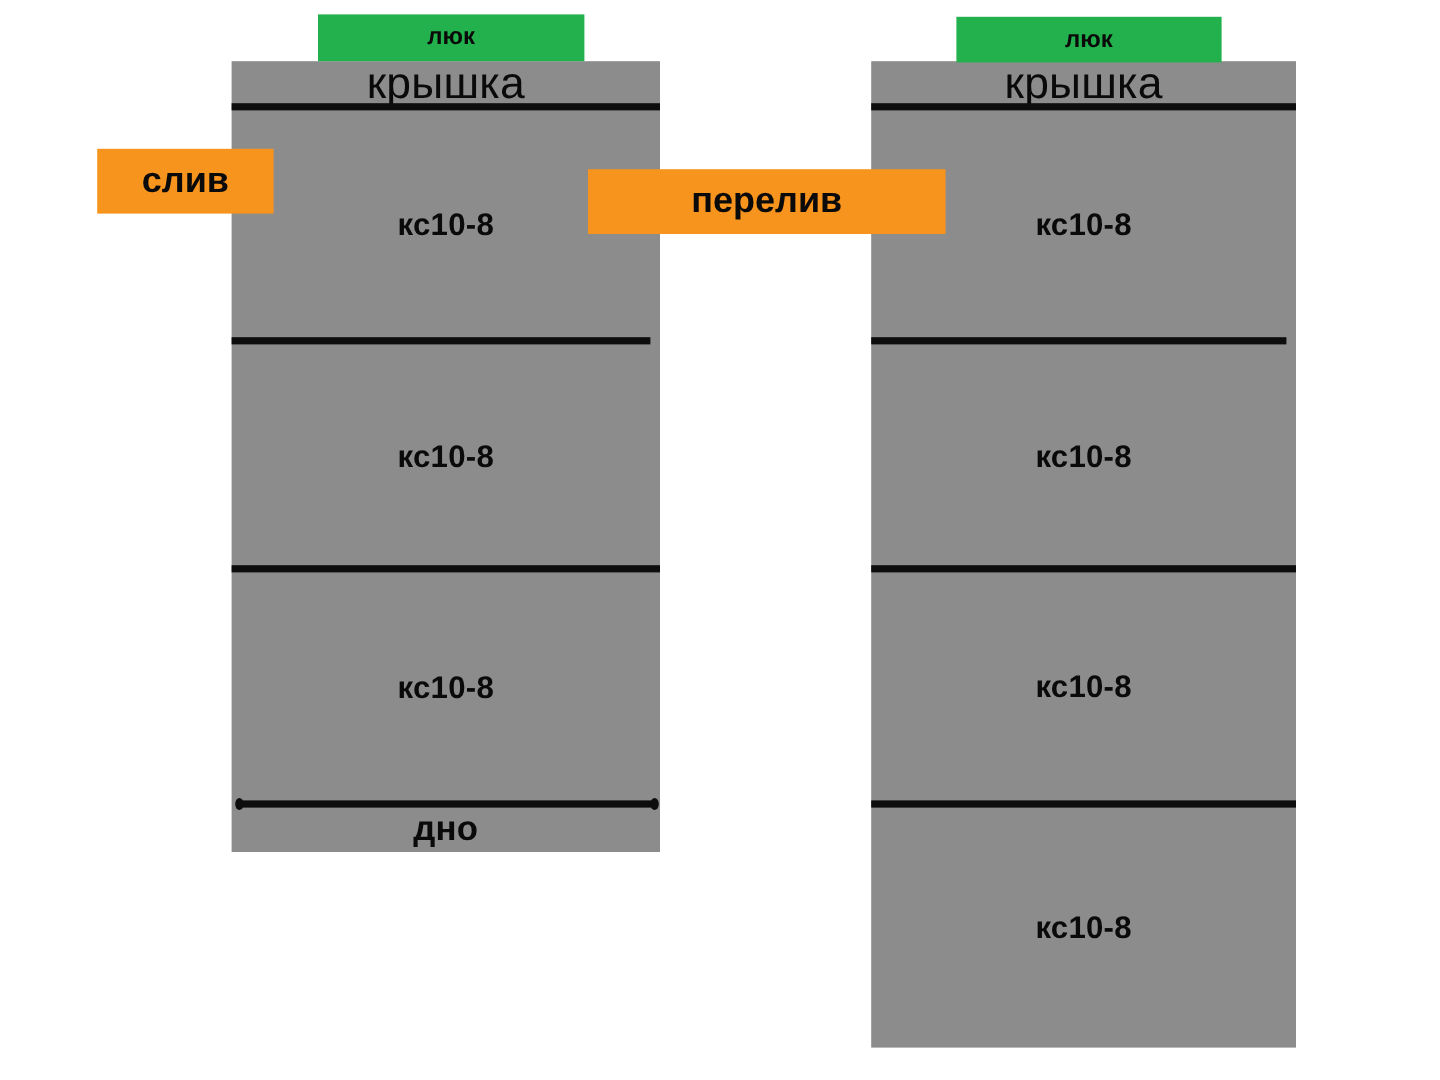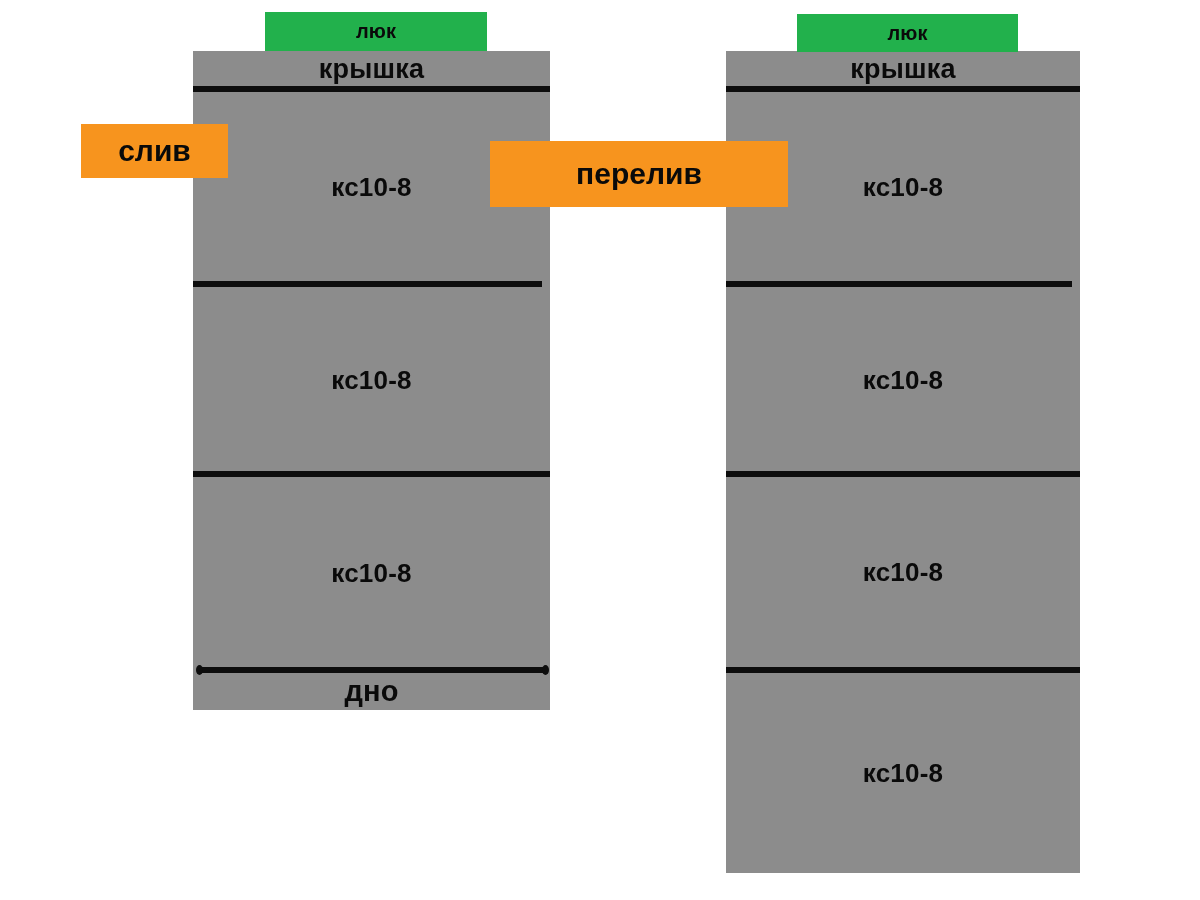--- a/index.html
+++ b/index.html
@@ -31,22 +31,22 @@
     align-items: center;
     justify-content: center;
     color: #0a0a0a;
     white-space: nowrap;
   }
   .section-label {
     font-weight: bold;
     letter-spacing: 0.2px;
   }
   .lid-label {
-    font-size: 27px;
-    font-weight: bold;
+    font-size: 37px;
+    font-weight: normal;
   }
   .ring-label {
     font-size: 26px;
     font-weight: bold;
   }
   .bottom-label {
     font-size: 29px;
     font-weight: bold;
   }
 
@@ -155,17 +155,17 @@
   </div>
 
   <div class="hatch" style="left:797px; top:14px; width:221px; height:38px;">
     <span>люк</span>
   </div>
 
   <div class="pipe" style="left:81px; top:124px; width:147px; height:54px;">
     <span>слив</span>
   </div>
 
-  <div class="pipe" style="left:490px; top:141px; width:298px; height:66px;">
+  <div class="pipe" style="left:490px; top:141px; width:298px; height:54px;">
     <span>перелив</span>
   </div>
 
 </div>
 
 </body></html>

